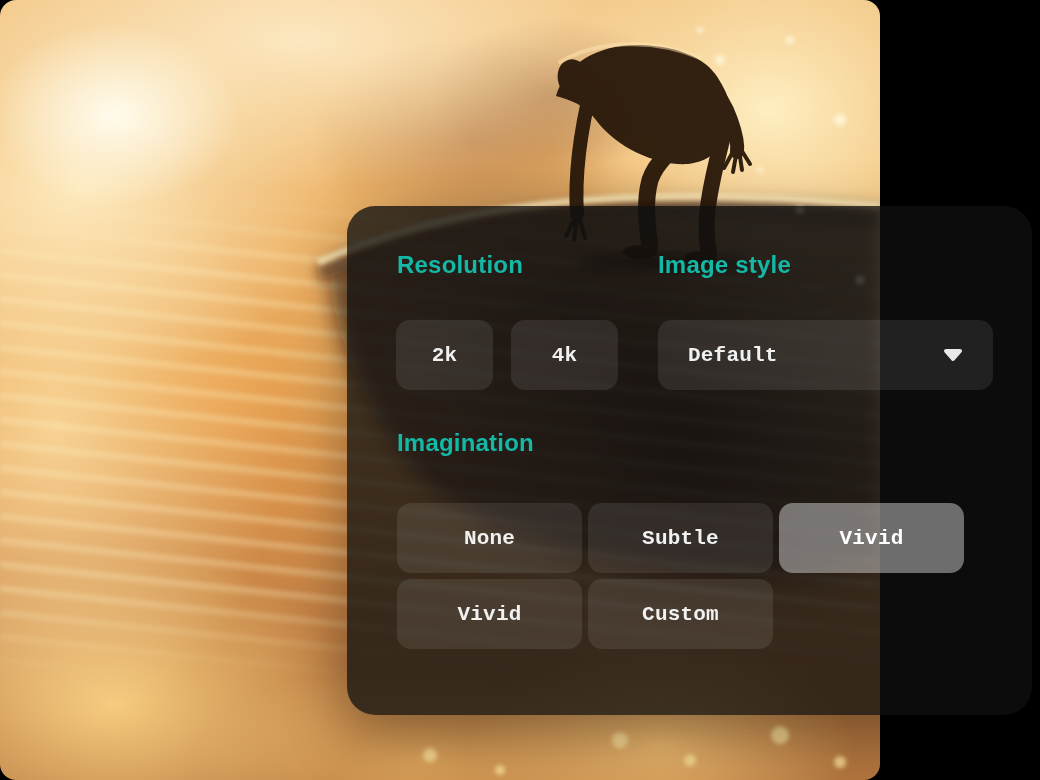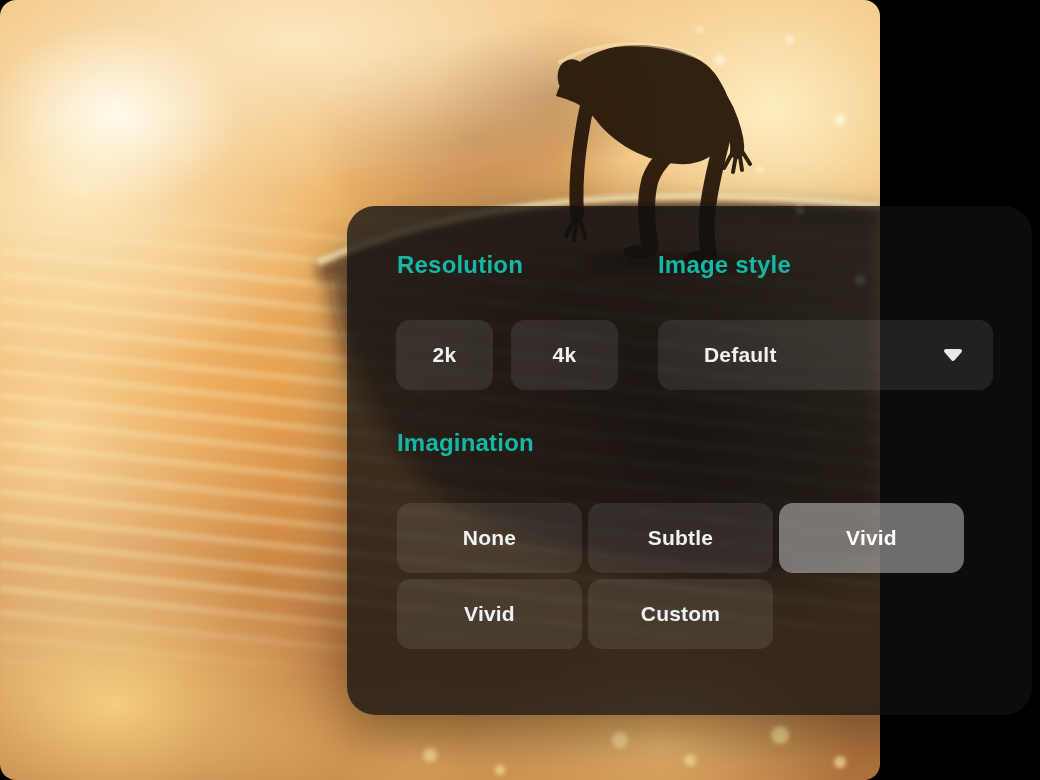--- a/index.html
+++ b/index.html
@@ -52,25 +52,25 @@
     position: absolute;
     font-size: 24px; font-weight: 600; line-height: 34px;
     color: #14b8a6; letter-spacing: 0.2px;
   }
   .chip, .select {
     position: absolute; height: 70px;
     display: flex; align-items: center; justify-content: center;
     border: none; outline: none; cursor: pointer;
     border-radius: 14px;
     background: rgba(255,255,255,0.09);
-    color: #F1F1F1; font-family: Liberation Sans, sans-serif;
+    color: #F1F1F1; font-family: Liberation Mono, monospace;
     font-size: 21px; font-weight: 600; letter-spacing: 0.2px;
   }
   .chip.selected { background: rgba(255,255,255,0.40); color: #FFFFFF; }
-  .select { justify-content: space-between; padding: 0 28px 0 46px; }
+  .select { justify-content: space-between; padding: 0 28px 0 30px; }
   .select .chev { display: flex; align-items: center; }
 
   .grid {
     position: absolute; left: 50px; top: 297px; width: 595px;
     display: grid; grid-template-columns: repeat(3, 185px);
     column-gap: 20px; row-gap: 24px; gap: 6px;
   }
   .grid .chip { position: relative; width: 185px; }
 </style>
 </head>

